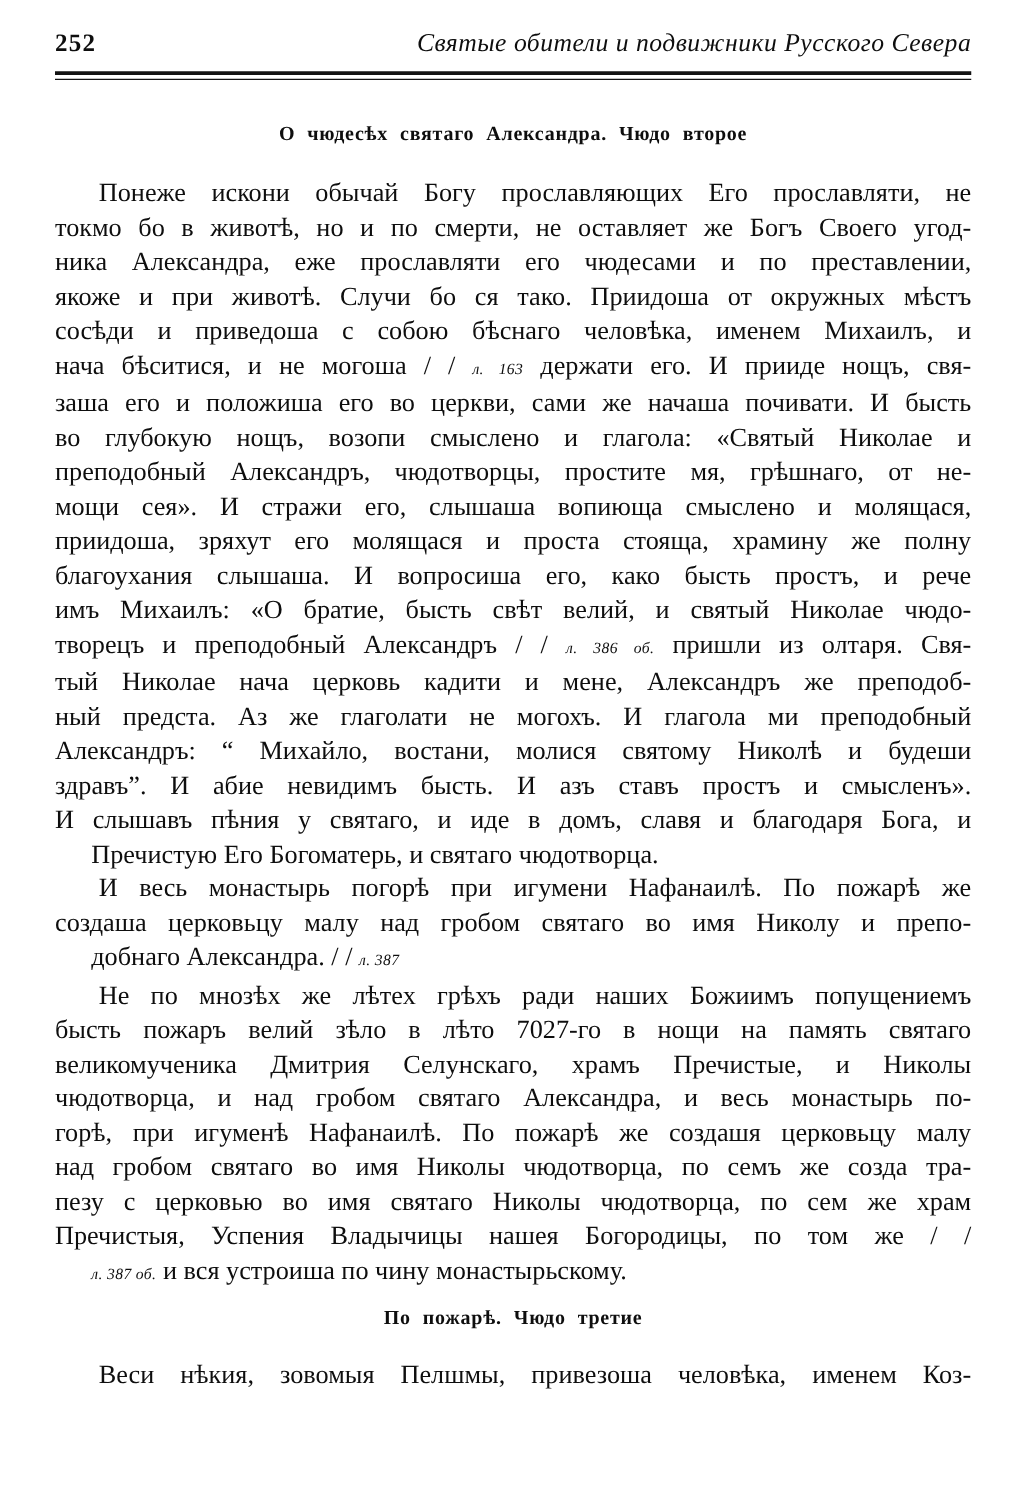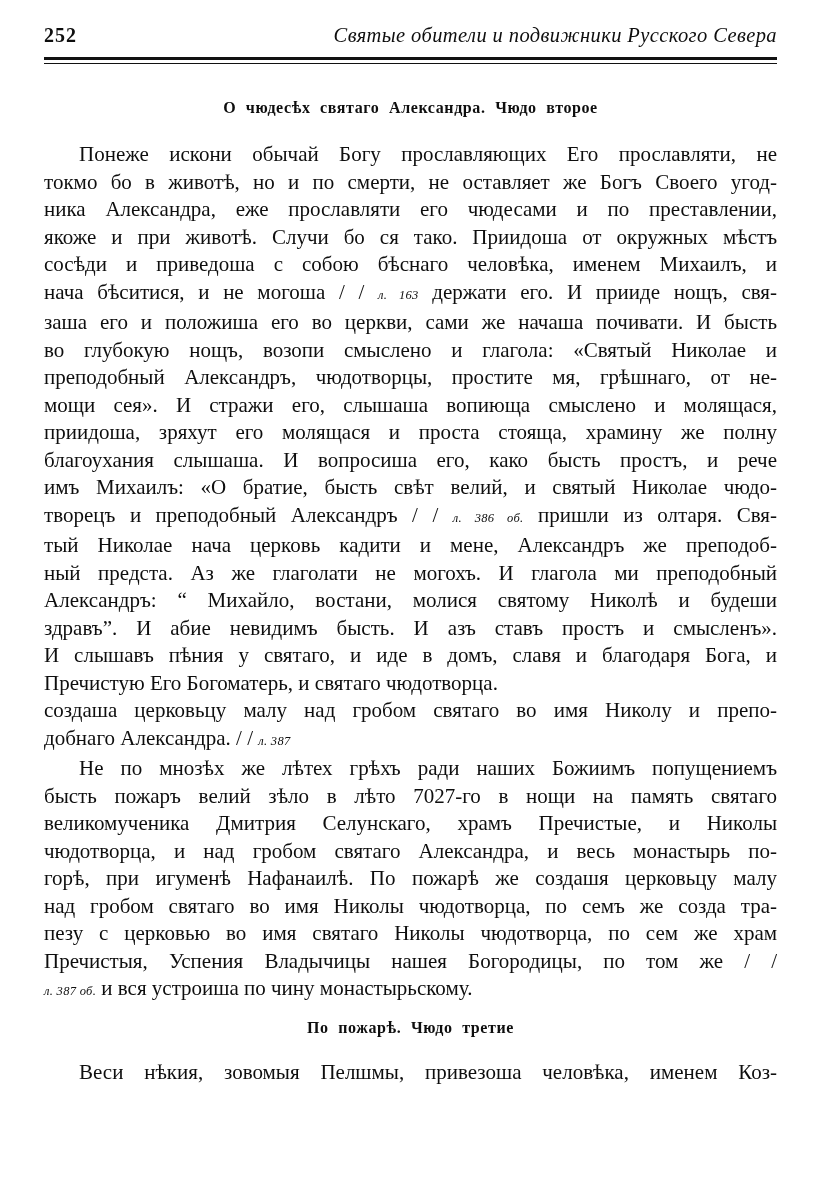--- a/index.html
+++ b/index.html
@@ -33,21 +33,21 @@
     line-height:30px; margin:7px 0 16px;
   }
   .section:first-of-type .heading { margin:29px 0 18px; }
   .para { margin:0; }
   .line {
     line-height:27.5px;
     text-align:justify;
     text-align-last:justify;
     white-space:normal;
   }
-  .line.lastline { text-align-last:left; }
+  .line.lastline { text-align-last:left;margin-left:29px; }
   .line.first { text-indent:35px; }
   .folio {
     font-size:12.5px; font-style:italic; letter-spacing:0.3px;
   }
 </style>
 </head>
 <body>
 
 <div class="page">
   <div class="header">
@@ -74,20 +74,21 @@
           <div class="line">имъ Михаилъ: «О братие, бысть свѣт велий, и святый Николае чюдо-</div>
           <div class="line">творецъ и преподобный Александръ / / <span class="folio">л. 386 об.</span> пришли из олтаря. Свя-</div>
           <div class="line">тый Николае нача церковь кадити и мене, Александръ же преподоб-</div>
           <div class="line">ный предста. Аз же глаголати не могохъ. И глагола ми преподобный</div>
           <div class="line">Александръ: “ Михайло, востани, молися святому Николѣ и будеши</div>
           <div class="line">здравъ”. И абие невидимъ бысть. И азъ ставъ простъ и смысленъ».</div>
           <div class="line">И слышавъ пѣния у святаго, и иде в домъ, славя и благодаря Бога, и</div>
           <div class="line lastline">Пречистую Его Богоматерь, и святаго чюдотворца.</div>
         </div>
         <div class="para">
+          <div class="line first">И весь монастырь погорѣ при игумени Нафанаилѣ. По пожарѣ же</div>
           <div class="line">создаша церковьцу малу над гробом святаго во имя Николу и препо-</div>
           <div class="line lastline">добнаго Александра. / / <span class="folio">л. 387</span></div>
         </div>
       </section>
       <section class="section">
         <div class="para">
           <div class="line first">Не по мнозѣх же лѣтех грѣхъ ради наших Божиимъ попущениемъ</div>
           <div class="line">бысть пожаръ велий зѣло в лѣто 7027-го в нощи на память святаго</div>
           <div class="line">великомученика Дмитрия Селунскаго, храмъ Пречистые, и Николы</div>
           <div class="line">чюдотворца, и над гробом святаго Александра, и весь монастырь по-</div>

